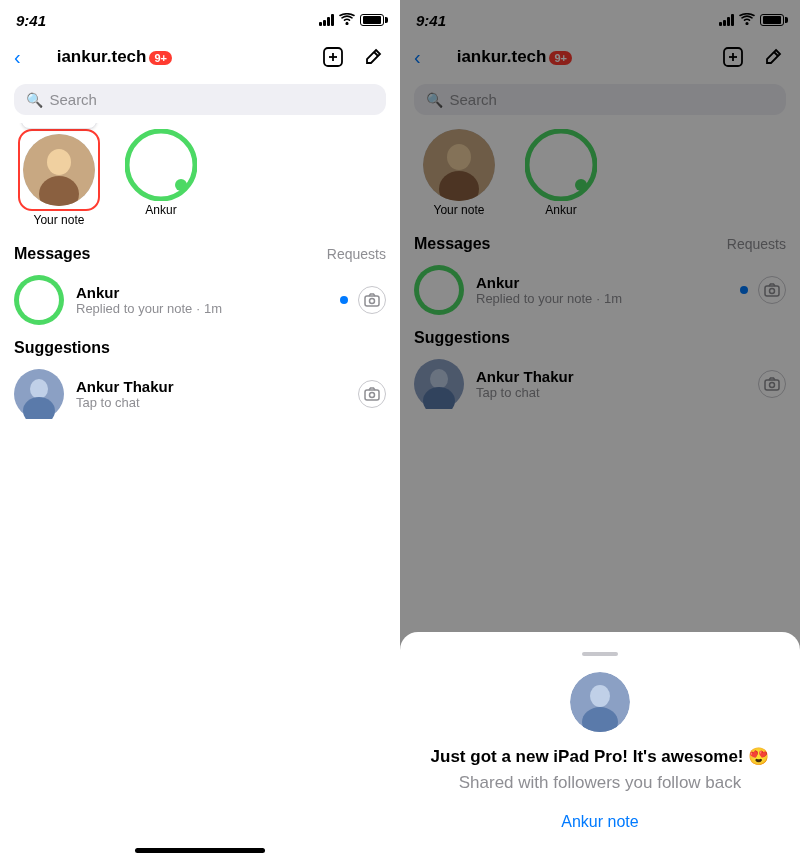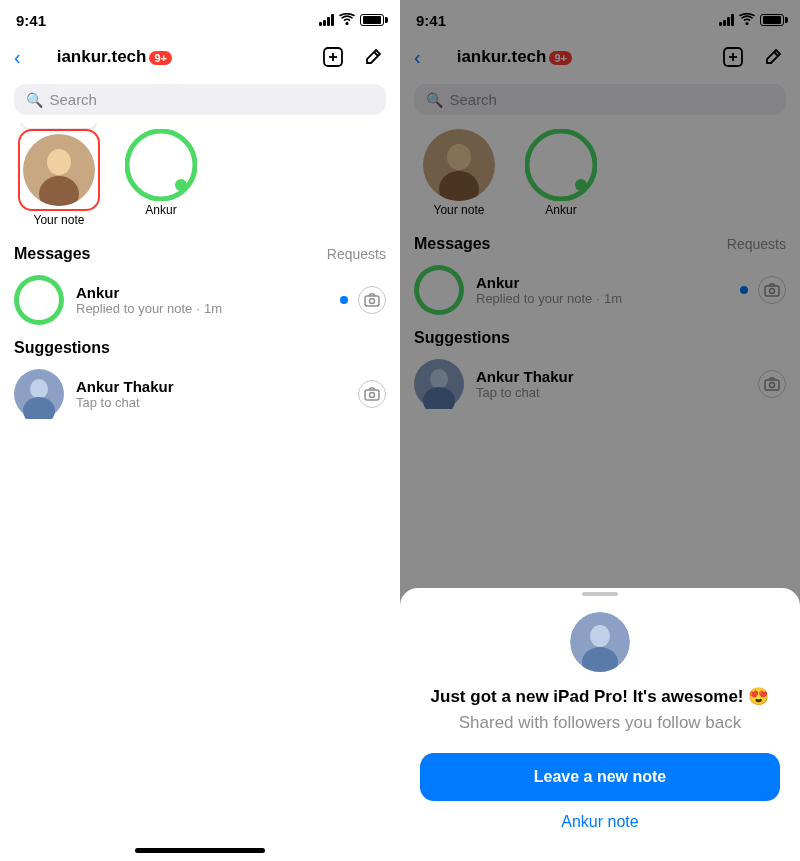--- a/index.html
+++ b/index.html
@@ -50,20 +50,21 @@
       height: 100%;
     }
 
     
     .status-bar {
       display: flex;
       align-items: center;
       justify-content: space-between;
       padding: 8px 16px 4px;
       height: 36px;
+      font-style: italic;
     }
     .status-time {
       font-size: 15px;
       font-weight: 600;
       color: #000;
     }
     .status-icons {
       display: flex;
       align-items: center;
       gap: 5px;
@@ -313,21 +314,21 @@
 
     
     .bottom-sheet {
       position: absolute;
       bottom: 0;
       left: 0;
       right: 0;
       background: #fff;
       border-radius: 18px 18px 0 0;
       z-index: 10;
-      padding: 4px 20px 30px;
+      padding: 20px 20px 30px;
       display: flex;
       flex-direction: column;
       align-items: center;
     }
     .sheet-handle {
       width: 36px;
       height: 4px;
       background: #C7C7CC;
       border-radius: 2px;
       margin-bottom: 16px;
@@ -681,16 +682,15 @@
     <div class="sheet-handle"></div>
     <div class="sheet-avatar">
       <svg width="60" height="60" viewBox="0 0 60 60">
         <circle cx="30" cy="30" r="30" fill="#8ba0c4"></circle>
         <ellipse cx="30" cy="24" rx="10" ry="11" fill="#c0d0e8"></ellipse>
         <ellipse cx="30" cy="50" rx="18" ry="15" fill="#5a7aaa"></ellipse>
       </svg>
     </div>
     <div class="sheet-note-text">Just got a new iPad Pro! It's awesome! 😍</div>
     <div class="sheet-subtitle">Shared with followers you follow back</div>
-    <button class="sheet-btn-primary">Leave a new note</button>
     <button class="sheet-btn-secondary">Ankur note</button>
   </div>
 </div>
 
 </body></html>

